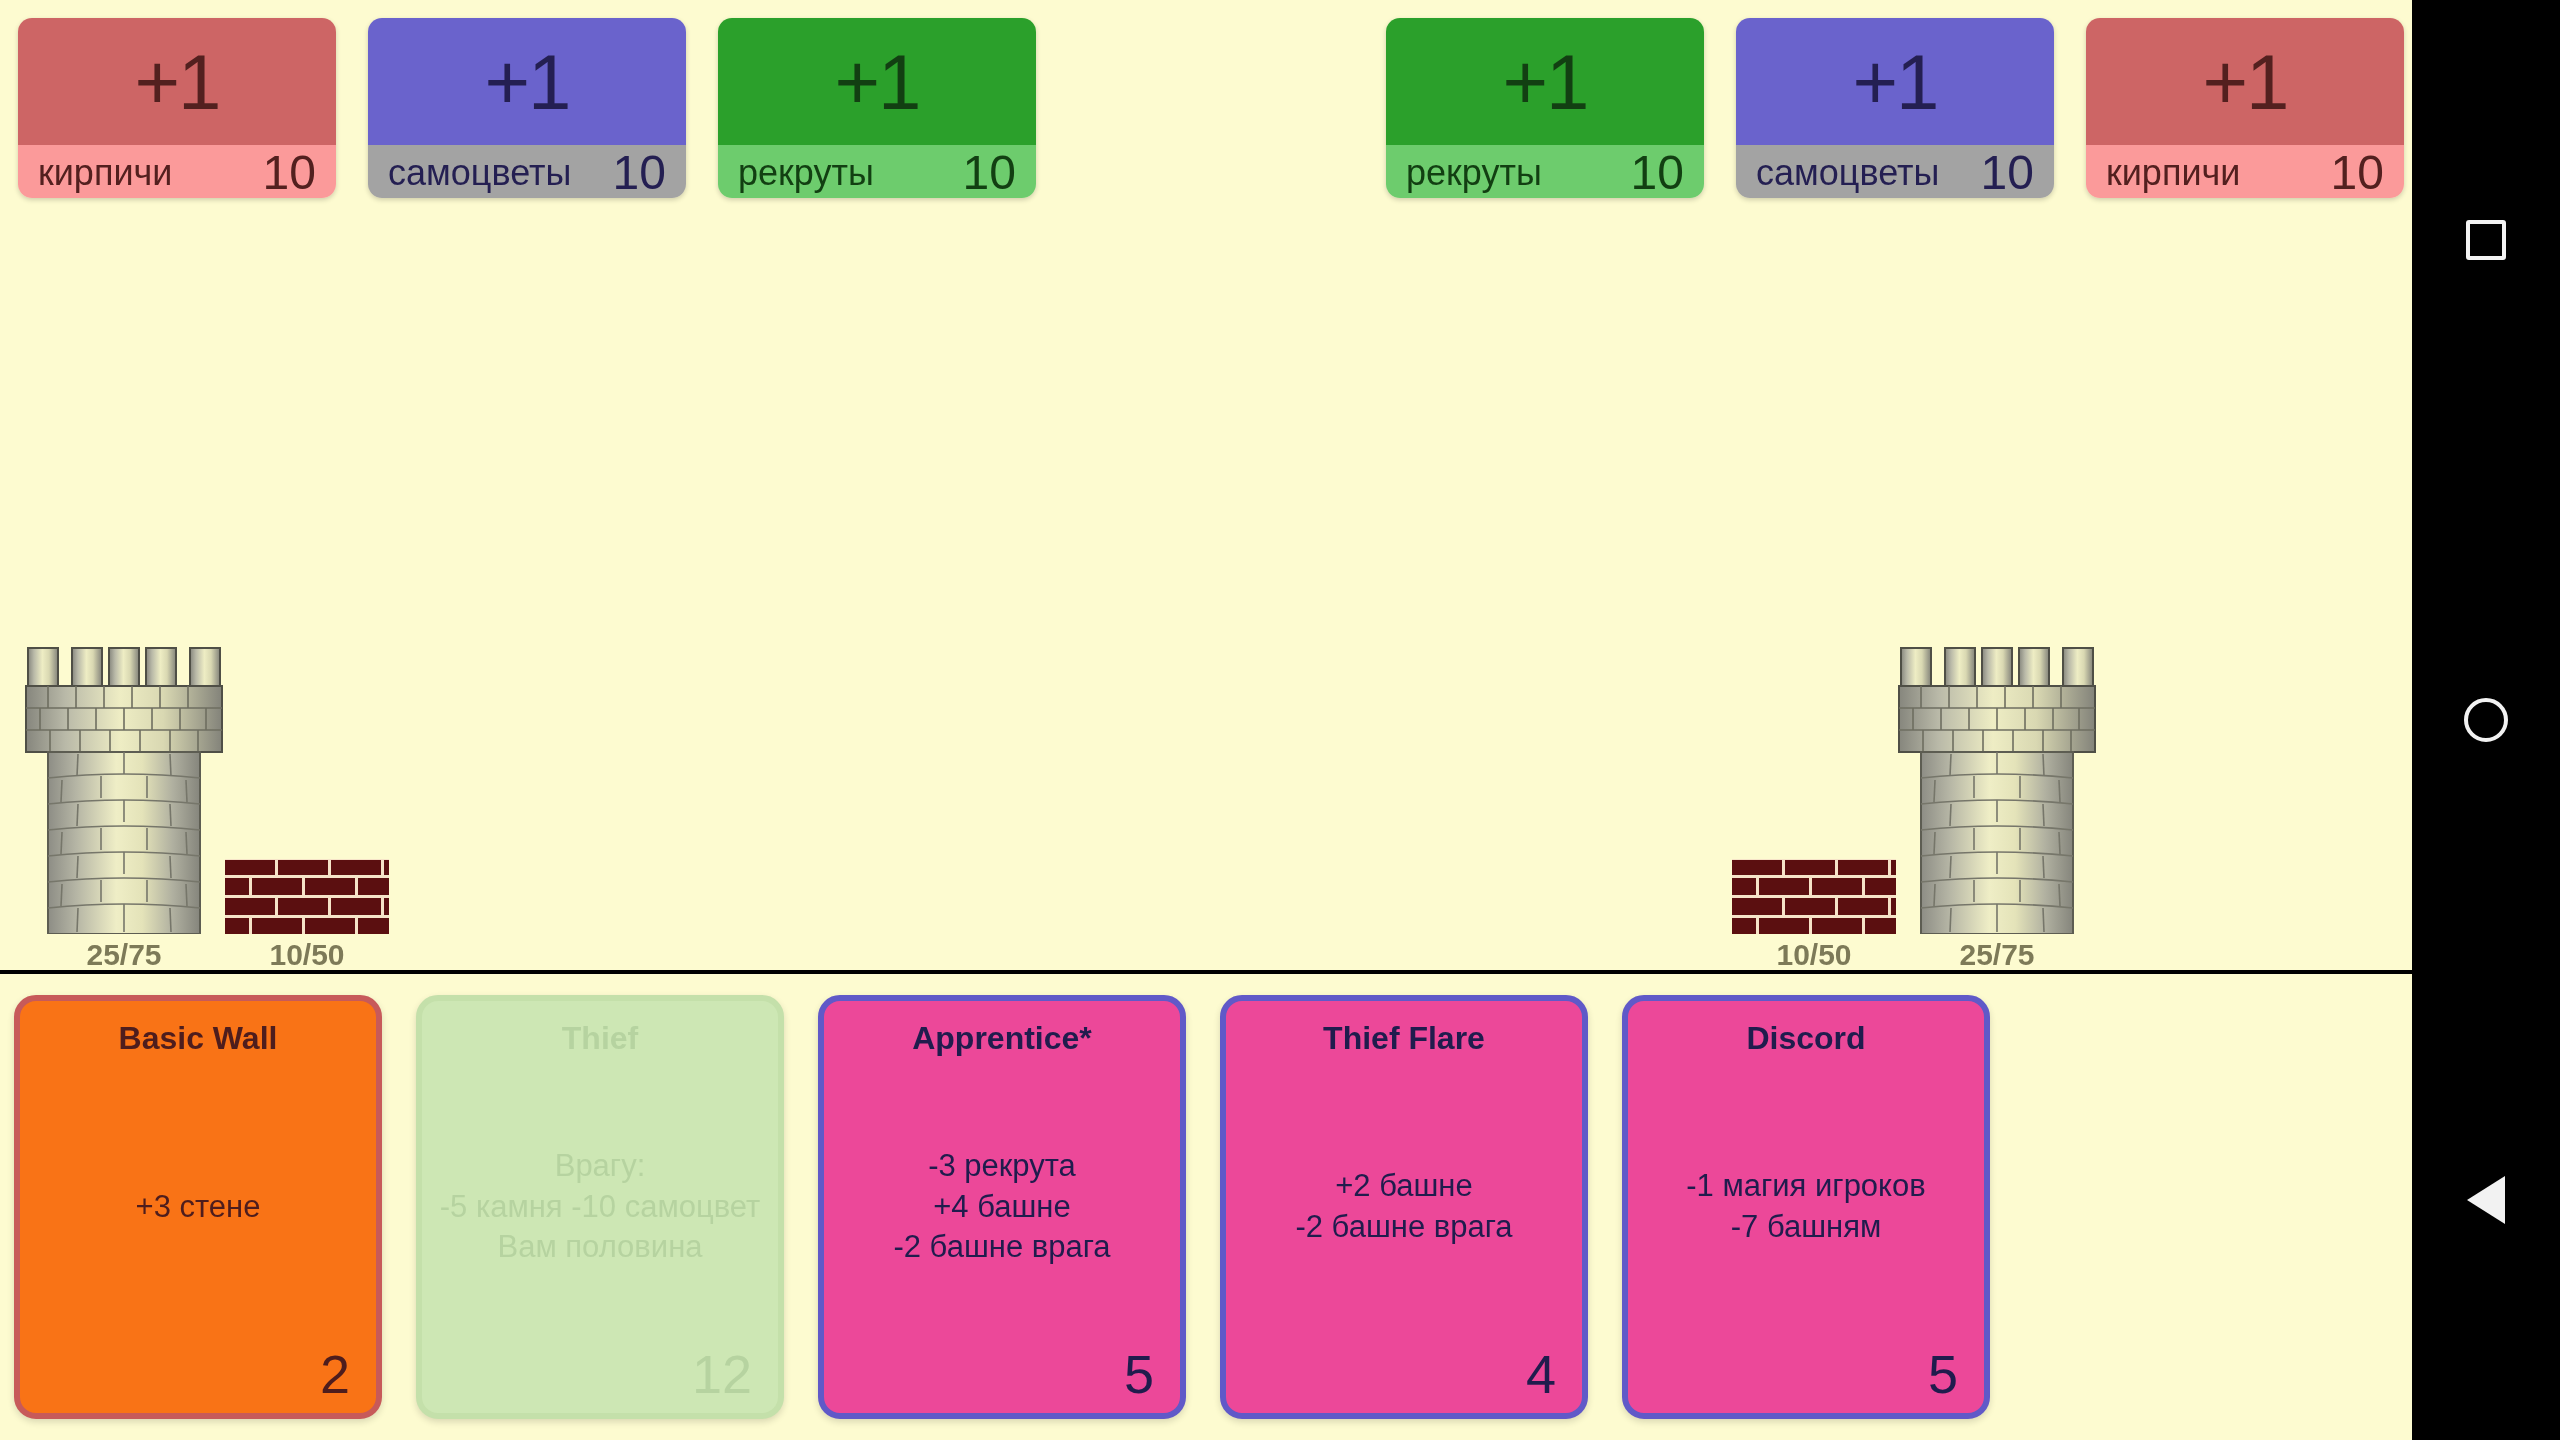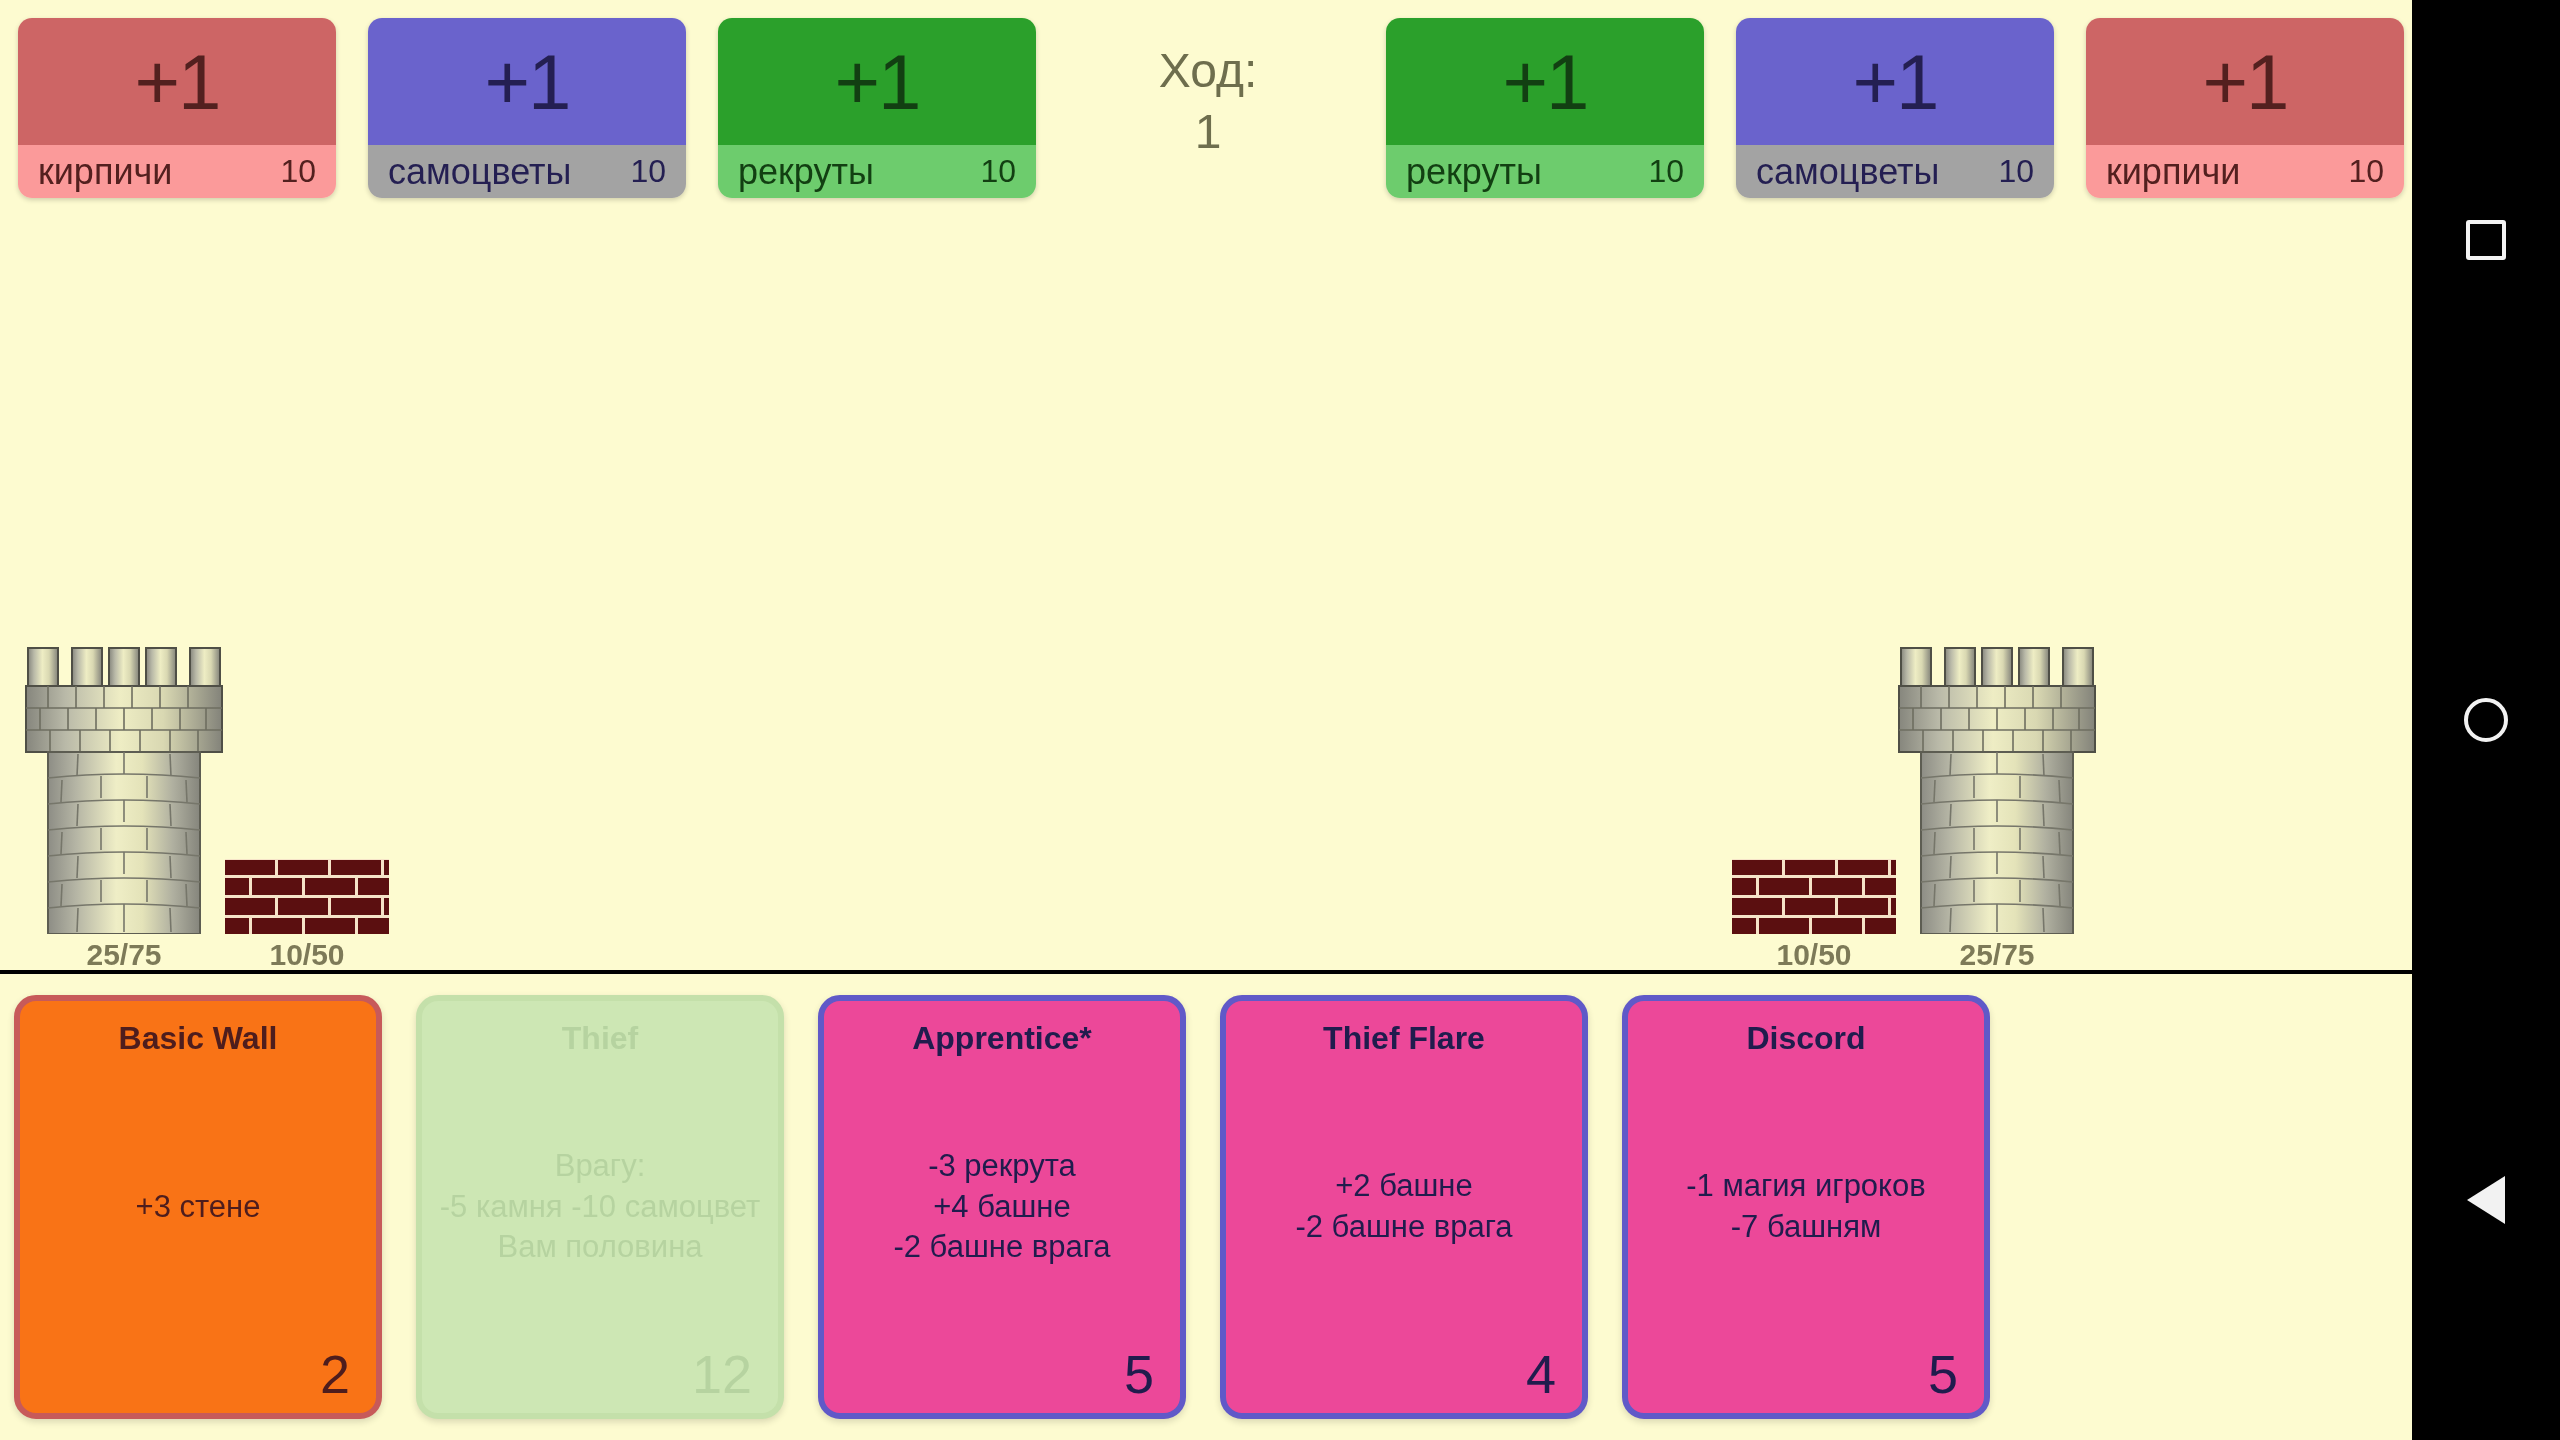--- a/index.html
+++ b/index.html
@@ -35,21 +35,21 @@
   .res-plus {
     font-size:78px; font-weight:400; line-height:1;
     letter-spacing:-2px;
   }
   .res-bottom {
     flex:1 1 auto;
     display:flex; align-items:center; justify-content:space-between;
     padding:0 20px;
   }
   .res-name { font-size:36px; }
-  .res-count { font-size:32px; }
+  .res-count { font-size:48px; }
 
   
   .res-card.red  .res-top    { background:#cd6565; }
   .res-card.red  .res-bottom { background:#fb9a9a;align-items:center; }
   .res-card.red  .res-plus,
   .res-card.red  .res-name,
   .res-card.red  .res-count  { color:#53201f; }
   
   .res-card.purple .res-top    { background:#6a63cc; }
   .res-card.purple .res-bottom { background:#a3a3a3; }
@@ -227,24 +227,20 @@
       <div class="res-card red" style="left:2086px;">
         <div class="res-top">
           <span class="res-plus">+1</span>
         </div>
         <div class="res-bottom">
           <span class="res-name">кирпичи</span>
           <span class="res-count">10</span>
         </div>
       </div>
 
-      <div id="turn-counter">
-        <div>Ход:</div>
-        <div>1</div>
-      </div>
     </div>
 
     <div id="battlefield">
 
       <div class="side left">
 
         <div class="tower-group">
           <svg class="tower-svg" viewBox="0 0 208 292">
             <defs>
               <linearGradient id="stoneGL" x1="0" y1="0" x2="1" y2="0">

